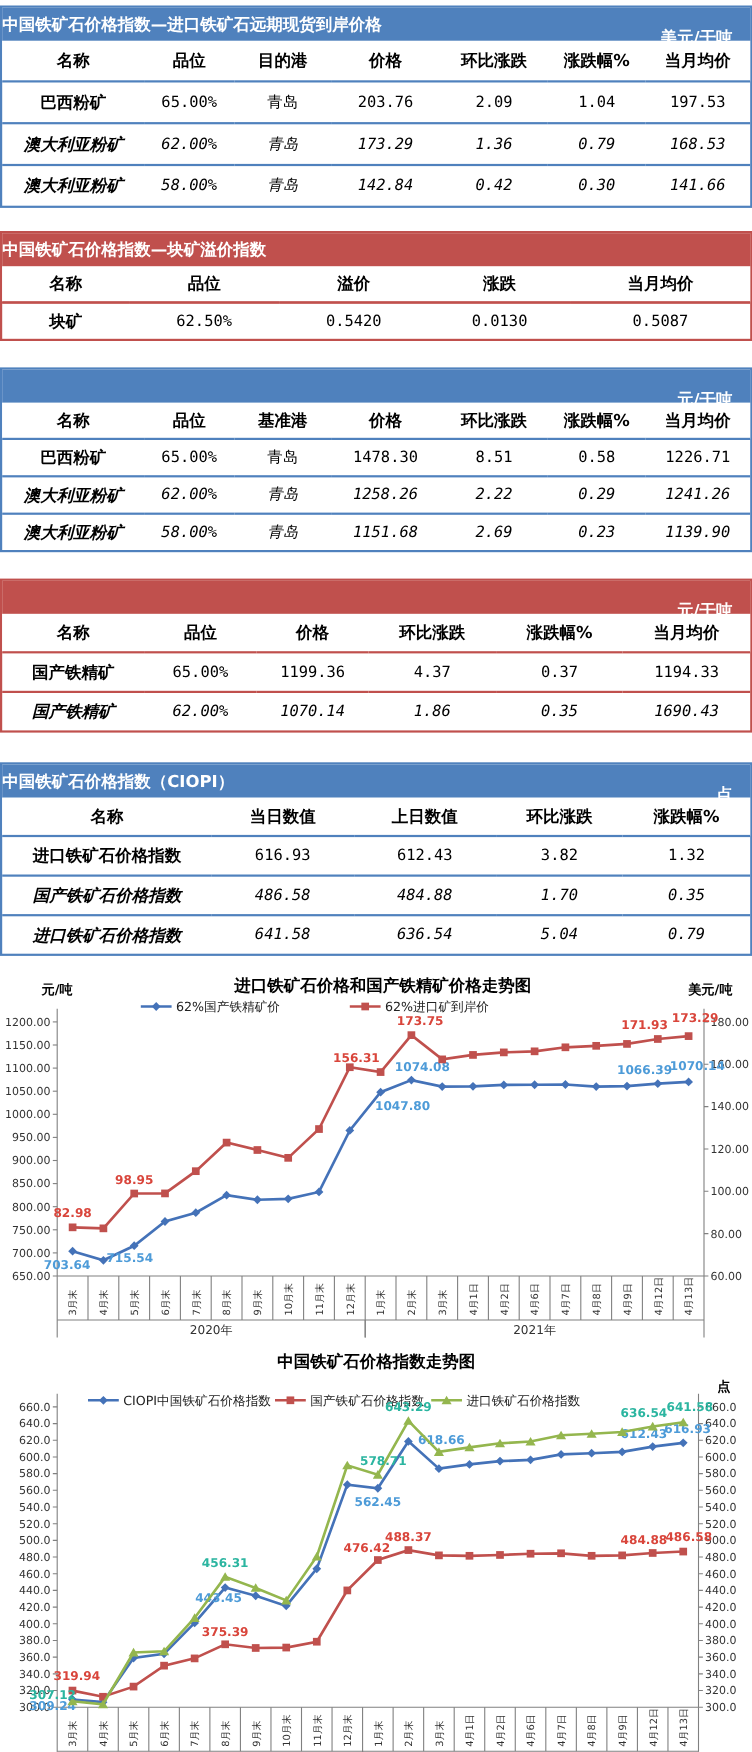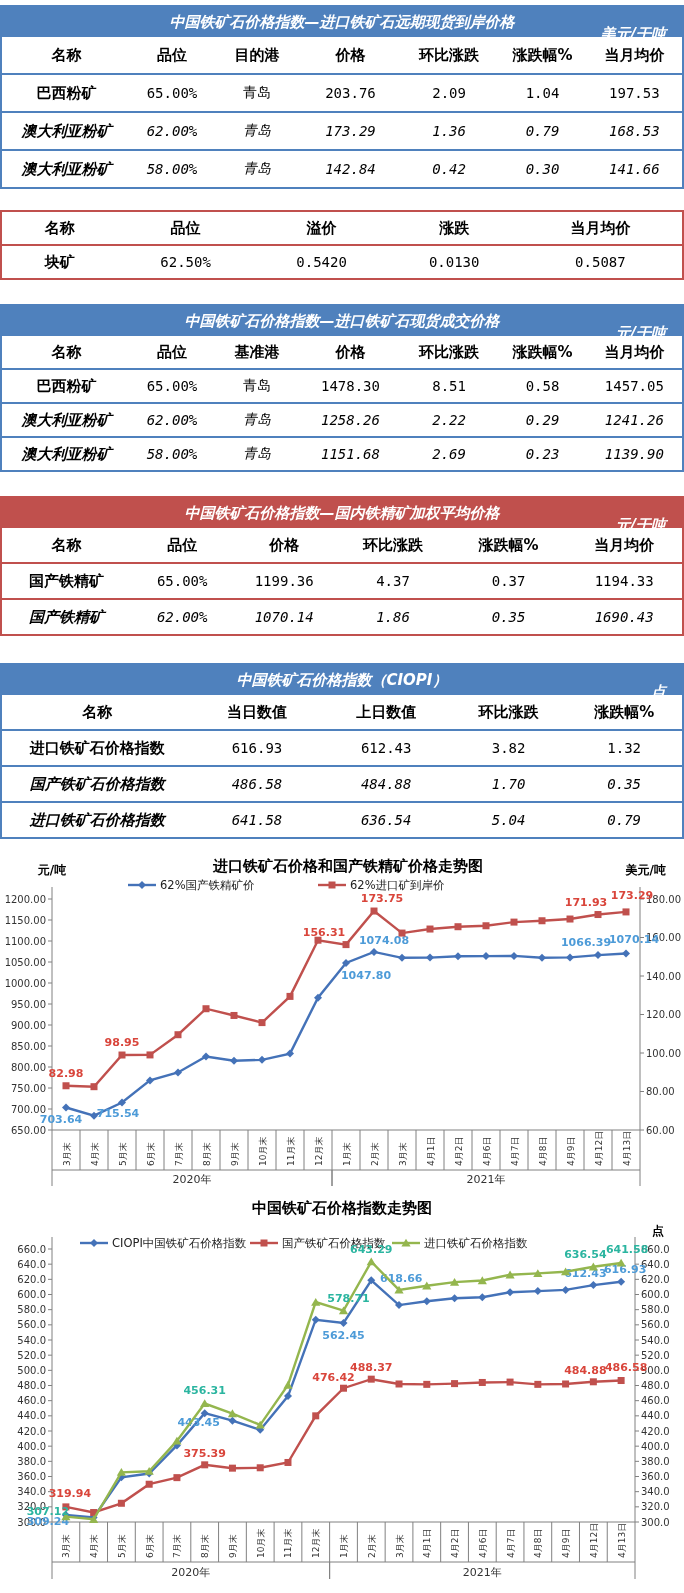--- a/index.html
+++ b/index.html
@@ -1,17 +1,17 @@
 <!DOCTYPE html>
 <html><head>
 <meta charset="utf-8">
 <style>
   html,body{margin:0;padding:0;background:#fff;width:684px;font-family:"DejaVu Sans","Liberation Sans",sans-serif;}
   .sec{border:2px solid var(--ac);}
-  .bar{height:30px;line-height:30px;background:var(--ac);color:#fff;position:relative;text-align:center;font-weight:bold;font-size:15px;font-style:italic;}
+  .bar{height:30px;line-height:30px;background:var(--ac);color:#fff;position:relative;font-weight:bold;font-size:15px;}
   .bar-unit{position:absolute;right:16px;top:0;font-weight:bold;margin-top:12px;}
   table.tbl{width:100%;border-collapse:collapse;table-layout:fixed;}
   .tbl th{font-size:15px;font-weight:bold;color:#000;background:#fff;text-align:center;padding:0;}
   .tbl td{text-align:center;font-size:14px;color:#000;padding:0;font-family:"DejaVu Sans Mono","Liberation Mono",monospace;}
   .tbl td.name{font-family:"DejaVu Sans","Liberation Sans",sans-serif;font-weight:bold;font-size:15px;}
   .tbl thead th{border-bottom:2px solid var(--ac);}
   .tbl tbody tr + tr td{border-top:2px solid var(--ac);font-style:italic;}
   .rhA th,.rhA td{height:36px;} .rhB th,.rhB td{height:32px;}
   .rhC th,.rhC td{height:32px;} .rhD th,.rhD td{height:34px;} .rhE th,.rhE td{height:34px;}
   svg{display:block;}
@@ -79,20 +79,24 @@
           <td>142.84</td>
           <td>0.42</td>
           <td>0.30</td>
           <td>141.66</td>
         </tr>
       </tbody>
     </table>
 </section>
 
 <section class="sec rhB" style="--ac:#C0504D;margin-top:21px;">
+  <div class="bar">
+    <span>中国铁矿石价格指数—块矿溢价指数</span>
+    <span class="bar-unit"></span>
+  </div>
   <table class="tbl">
       <colgroup>
         <col style="width: 17%;">
         <col style="width: 20%;">
         <col style="width: 20%;">
         <col style="width: 19%;">
         <col style="width: 24%;">
       </colgroup>
       <thead>
         <tr>
@@ -110,21 +114,20 @@
           <td>0.5420</td>
           <td>0.0130</td>
           <td>0.5087</td>
         </tr>
       </tbody>
     </table>
 </section>
 
 <section class="sec rhC" style="--ac:#4F81BD;margin-top:24px;">
   <div class="bar">
-    <span>中国铁矿石价格指数—进口铁矿石现货成交价格</span>
     <span class="bar-unit">元/干吨</span>
   </div>
   <table class="tbl">
       <colgroup>
         <col style="width: 19%;">
         <col style="width: 12%;">
         <col style="width: 13%;">
         <col style="width: 14.5%;">
         <col style="width: 14.5%;">
         <col style="width: 13%;">
@@ -142,21 +145,21 @@
         </tr>
       </thead>
       <tbody>
         <tr>
           <td class="name">巴西粉矿</td>
           <td>65.00%</td>
           <td>青岛</td>
           <td>1478.30</td>
           <td>8.51</td>
           <td>0.58</td>
-          <td>1457.05</td>
+          <td>1226.71</td>
         </tr>
         <tr>
           <td class="name">澳大利亚粉矿</td>
           <td>62.00%</td>
           <td>青岛</td>
           <td>1258.26</td>
           <td>2.22</td>
           <td>0.29</td>
           <td>1241.26</td>
         </tr>
@@ -168,21 +171,20 @@
           <td>2.69</td>
           <td>0.23</td>
           <td>1139.90</td>
         </tr>
       </tbody>
     </table>
 </section>
 
 <section class="sec rhD" style="--ac:#C0504D;margin-top:24px;">
   <div class="bar">
-    <span>中国铁矿石价格指数—国内铁精矿加权平均价格</span>
     <span class="bar-unit">元/干吨</span>
   </div>
   <table class="tbl">
       <colgroup>
         <col style="width: 19%;">
         <col style="width: 15%;">
         <col style="width: 15%;">
         <col style="width: 17%;">
         <col style="width: 17%;">
         <col style="width: 17%;">

